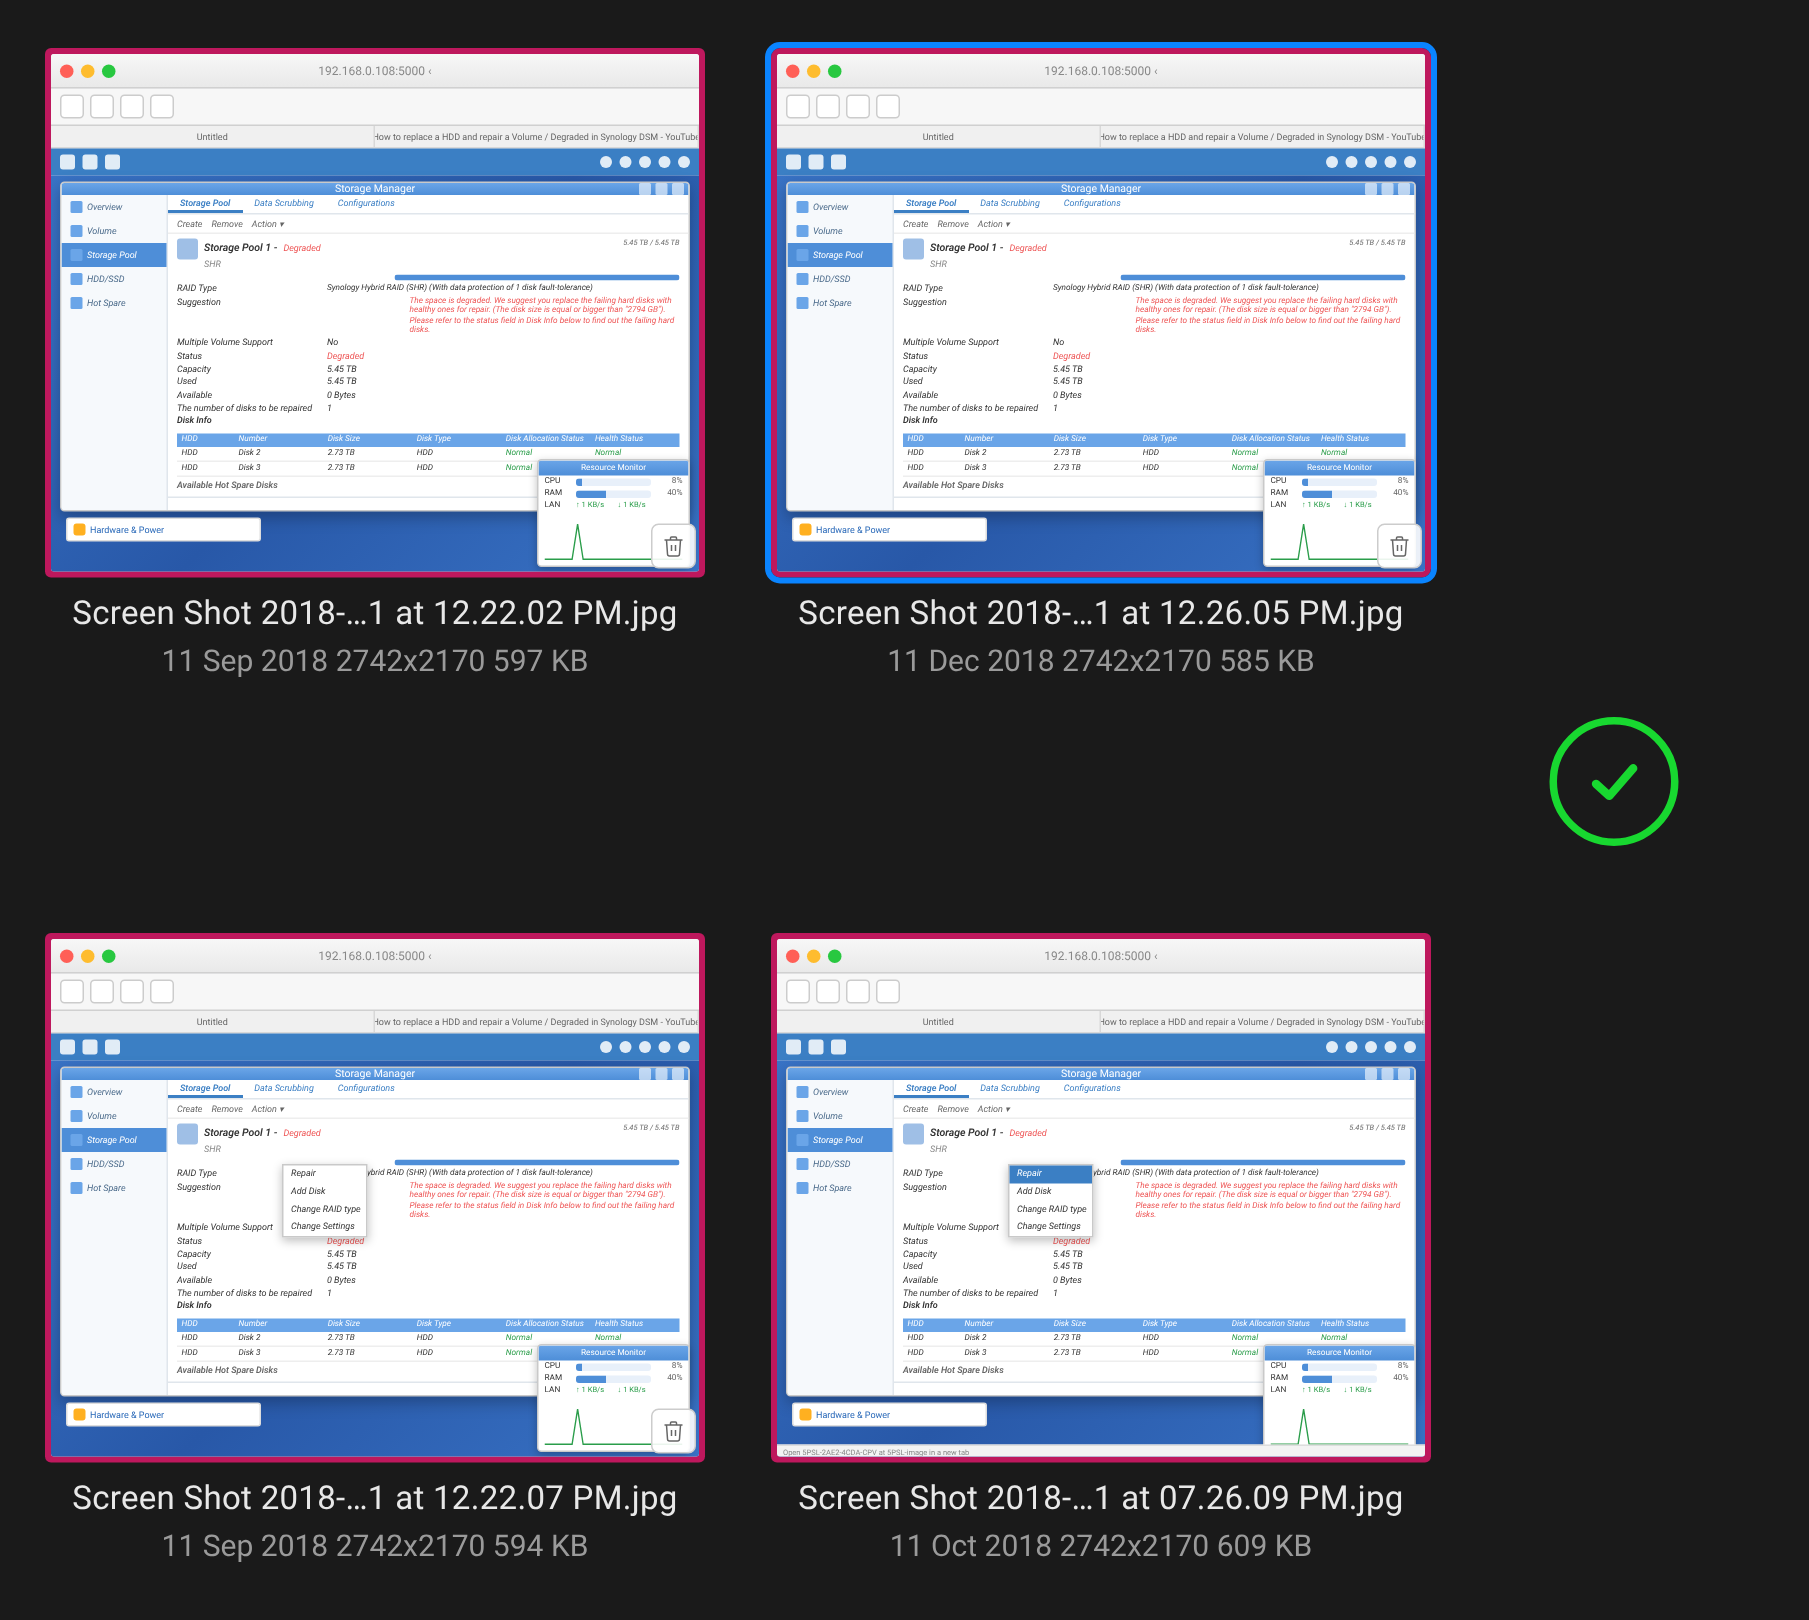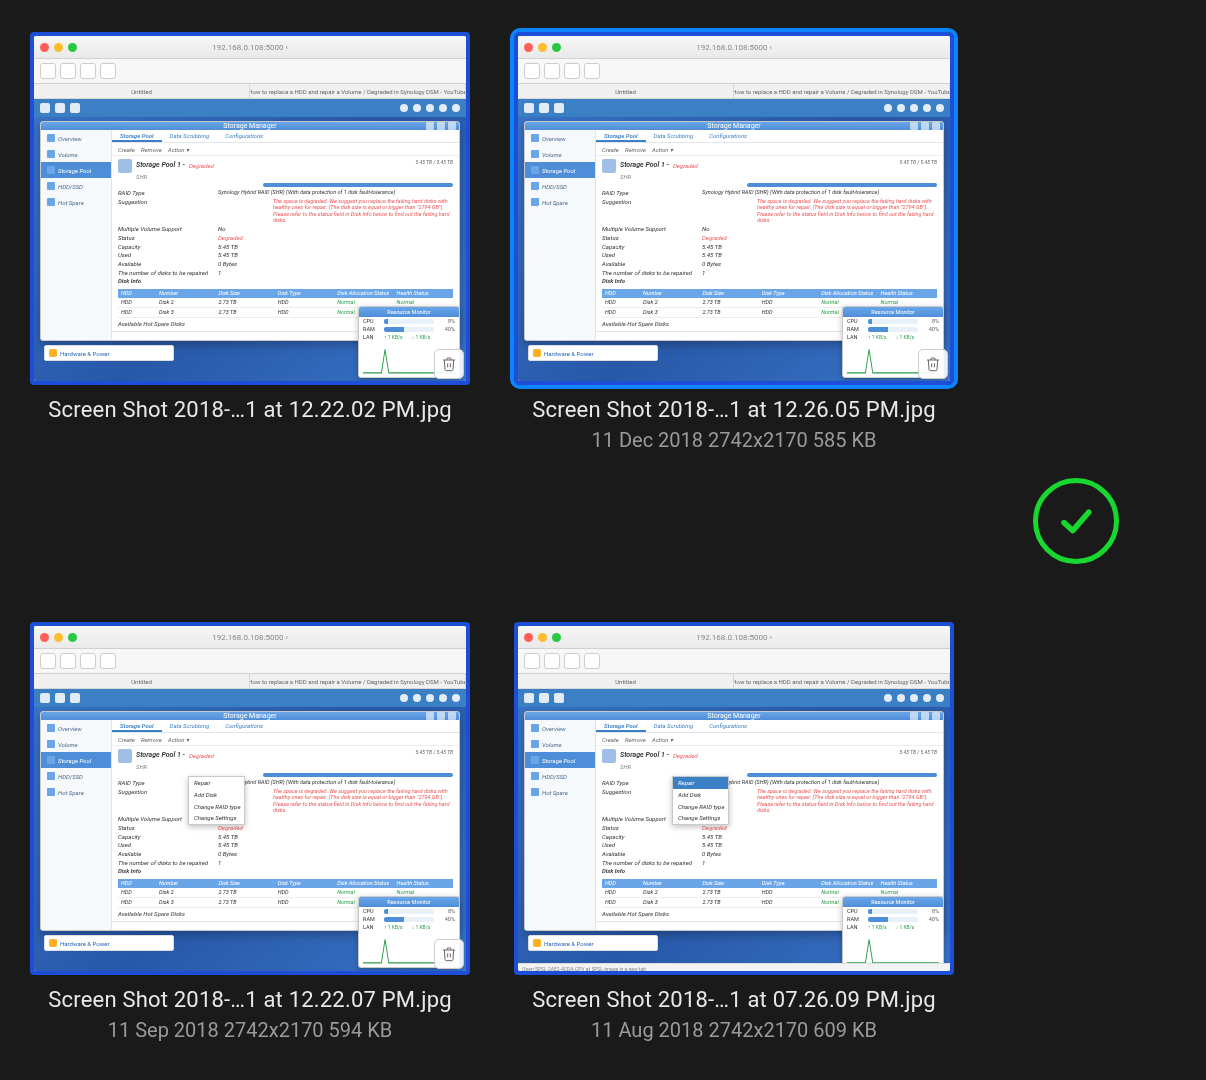--- a/index.html
+++ b/index.html
@@ -19,21 +19,21 @@
     padding:32px 20px;
   }
   .item {
     display:flex;
     flex-direction:column;
     align-items:center;
   }
   .thumb-wrap {
     width:440px;
     height:353px;
-    background:#1d4ed8;
+    background:#be185d;
     border-radius:4px;
     padding:4px;
     box-sizing:border-box;
     position:relative;
   }
   .item.selected .thumb-wrap {
     outline:4px solid #0a84ff;
     outline-offset:0px;
     border-radius:6px;
   }
@@ -391,20 +391,21 @@
         <div class="trash-overlay">
           <svg viewBox="0 0 24 24">
             <polyline points="3 6 5 6 21 6"></polyline>
             <path d="M19 6l-1 14a2 2 0 0 1-2 2H8a2 2 0 0 1-2-2L5 6"></path>
             <path d="M10 11v6M14 11v6"></path>
             <path d="M9 6V4a1 1 0 0 1 1-1h4a1 1 0 0 1 1 1v2"></path>
           </svg>
         </div>
       </div>
       <div class="filename">Screen Shot 2018-…1 at 12.22.02 PM.jpg</div>
+      <div class="meta">11 Sep 2018  2742x2170  597 KB</div>
     </div>
     <div class="item selected">
       <div class="thumb-wrap">
         <div class="thumb var2">
           <div class="mac-title">
             <span class="dot r"></span>
             <span class="dot y"></span>
             <span class="dot g"></span>
             <div class="title-text">192.168.0.108:5000 ‹</div>
           </div>
@@ -980,21 +981,21 @@
               </div>
               <div class="rm-chart"><svg viewBox="0 0 100 30" preserveAspectRatio="none">
                   <polyline points="0,28 20,28 24,6 28,28 100,28" fill="none" stroke="#2a9d4a" stroke-width="1"></polyline>
                 </svg></div>
             </div>
             <div class="status-hint">Open 5PSL-2AE2-4CDA-CPV at 5PSL-image in a new tab</div>
           </div>
         </div>
       </div>
       <div class="filename">Screen Shot 2018-…1 at 07.26.09 PM.jpg</div>
-      <div class="meta">11 Aug 2018  2742x2170  609 KB</div>
+      <div class="meta">11 Oct 2018  2742x2170  609 KB</div>
     </div>
   </div>
 
 <div class="check-badge">
   <svg viewBox="0 0 50 50">
       <polyline points="10,27 21,37 41,14"></polyline>
     </svg>
 </div>
 
 </body></html>

